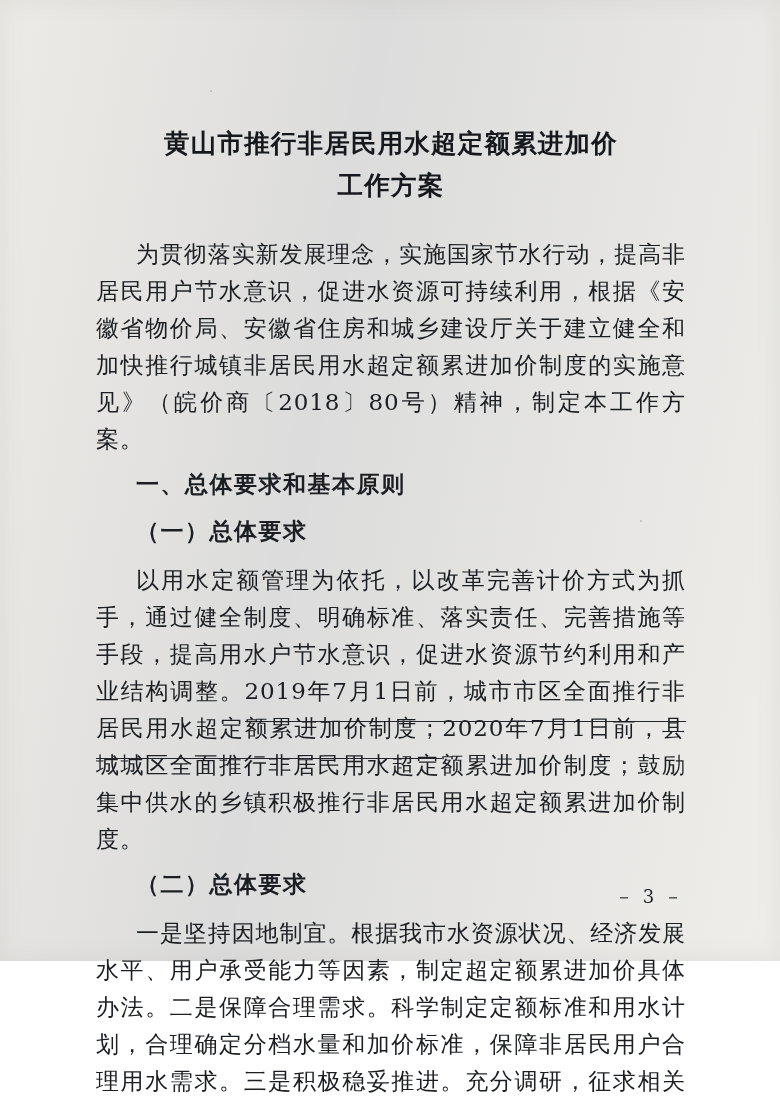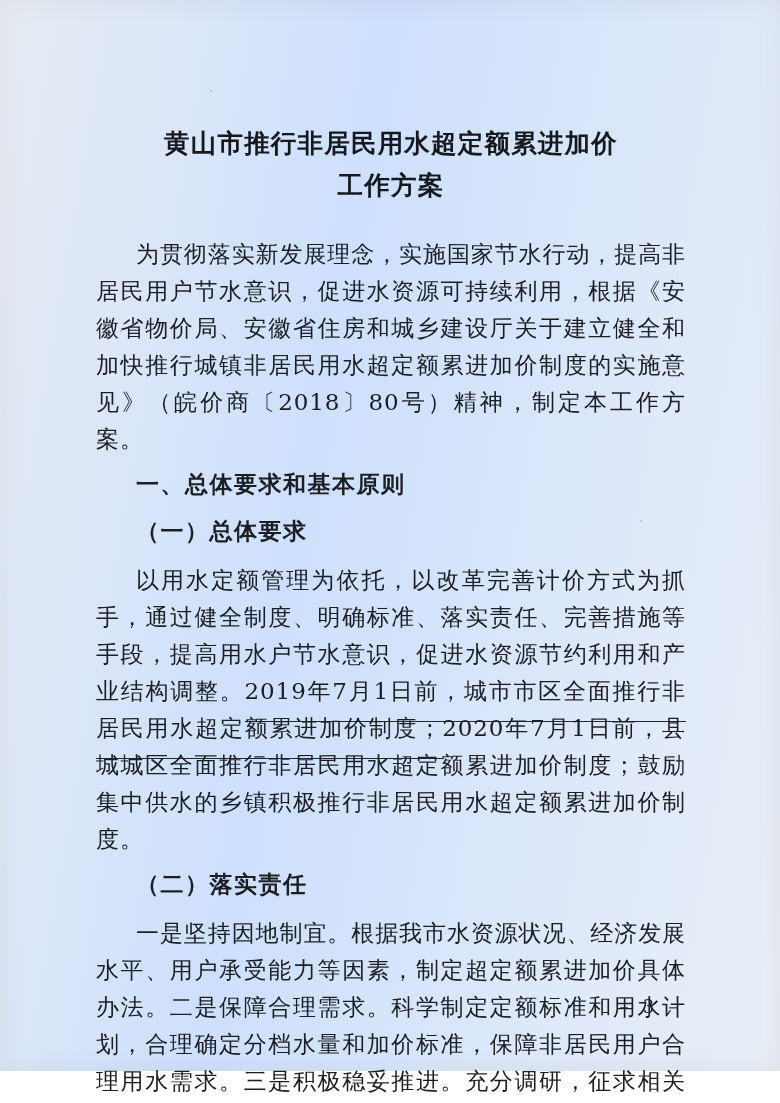--- a/index.html
+++ b/index.html
@@ -11,22 +11,22 @@
     width: 780px;
     height: 1103px;
     position: relative;
     font-family: "DejaVu Serif", serif;
     overflow: hidden;
   }
   .page {
     position: absolute;
     left: 0; top: 0;
     width: 780px;
-    height: 1071px;
-    background: #3b82f6;
+    height: 961px;
+    background: #737373;
   }
   
   .paper-tint {
     position: absolute;
     inset: 0;
     background:
       linear-gradient(100deg, rgba(250,248,243,0.9) 0%, rgba(255,255,255,0.75) 40%, rgba(252,251,247,0.9) 100%);
     pointer-events: none;
   }
   .edge-shade {
@@ -114,21 +114,21 @@
     <div class="body-block">
 
       <p class="para indent">为贯彻落实新发展理念，实施国家节水行动，提高非居民用户节水意识，促进水资源可持续利用，根据《安徽省物价局、安徽省住房和城乡建设厅关于建立健全和加快推行城镇非居民用水超定额累进加价制度的实施意见》（皖价商〔2018〕80号）精神，制定本工作方案。</p>
 
       <p class="para heading">一、总体要求和基本原则</p>
 
       <p class="para heading">（一）总体要求</p>
 
       <p class="para indent"><span>以用水定额管理为依托，以改革完善计价方式为抓手，通过健全制度、明确标准、落实责任、完善措施等手段，提高用水户节水意识，促进水资源节约利用和产业结构调整。</span><span class="underlined">2019年7月1日前，城市市区全面推行非居民用水超定额累进加价制度；</span><span>2020年7月1日前，县城城区全面推行非居民用水超定额累进加价制度；鼓励集中供水的乡镇积极推行非居民用水超定额累进加价制度。</span></p>
 
-      <p class="para heading">（二）落实责任</p>
+      <p class="para heading">（二）总体要求</p>
 
       <p class="para indent">一是坚持因地制宜。根据我市水资源状况、经济发展水平、用户承受能力等因素，制定超定额累进加价具体办法。二是保障合理需求。科学制定定额标准和用水计划，合理确定分档水量和加价标准，保障非居民用户合理用水需求。三是积极稳妥推进。充分调研，征求相关部门、供水企业、非居民用水户意见，稳步推行超定额累进加价工作。</p>
 
     </div>
   </div>
 
   <div class="page-number">－ 3 －</div>
 
   <span class="speck" style="left:120px; top:330px; width:2px; height:2px;"></span>
   <span class="speck" style="left:640px; top:520px; width:2px; height:2px;"></span>

